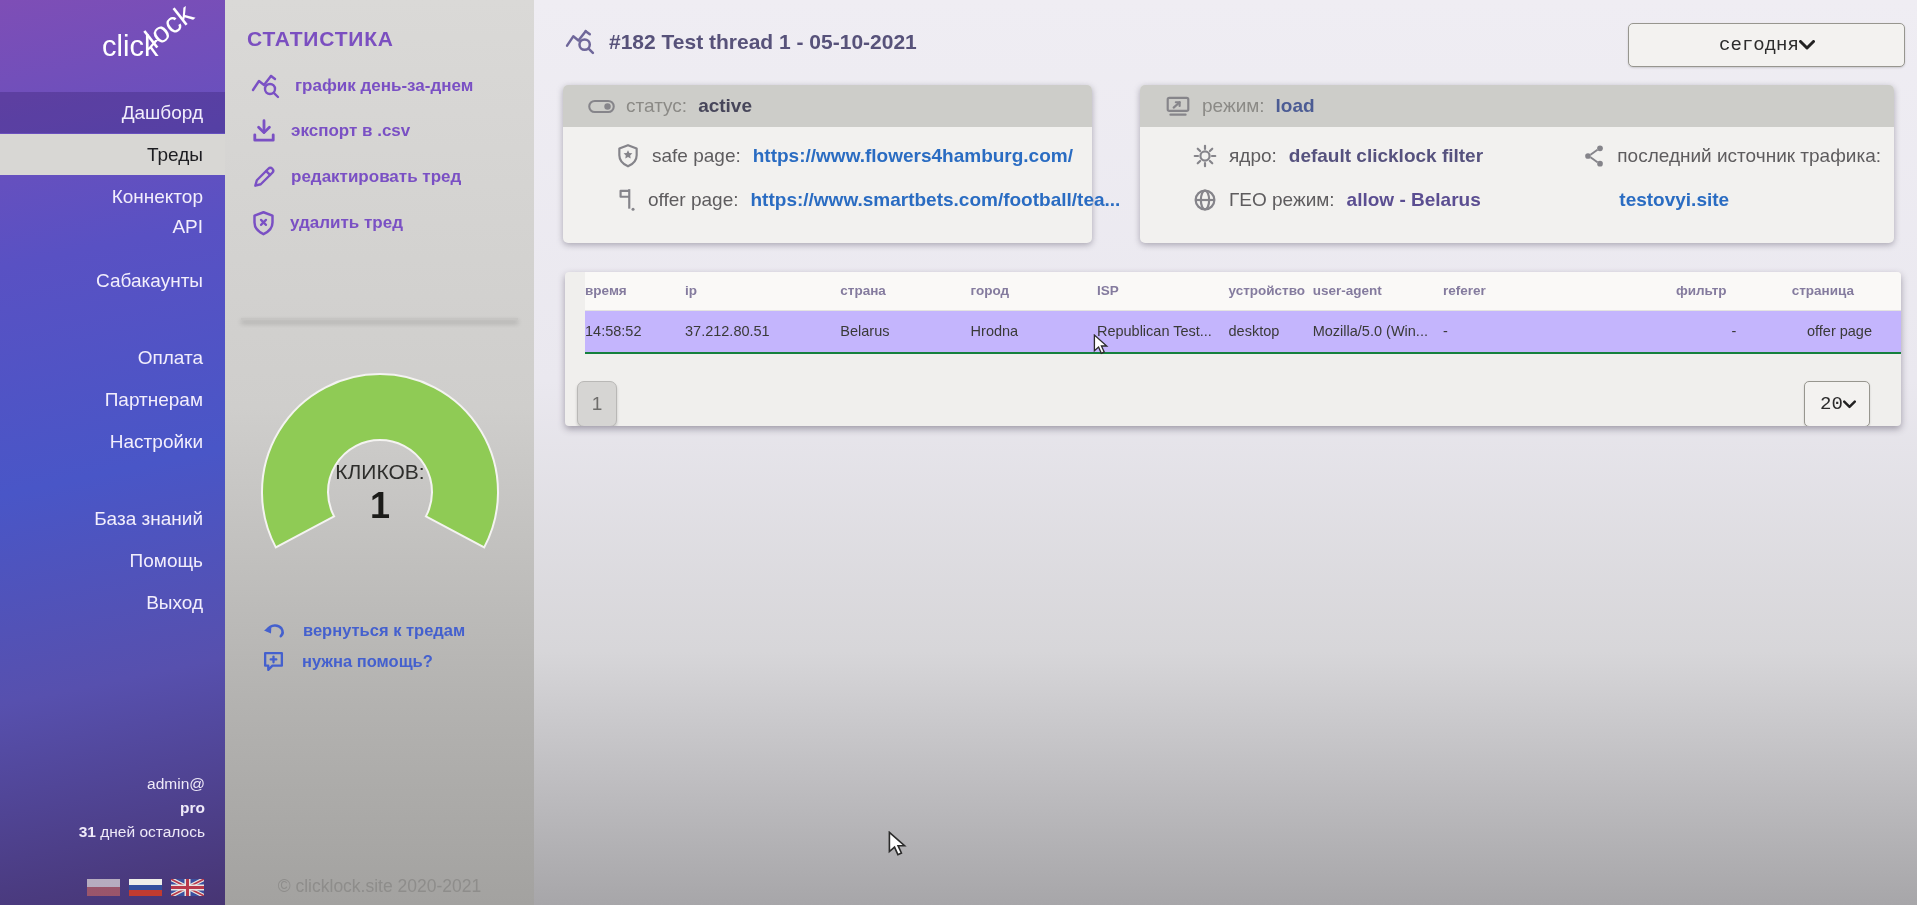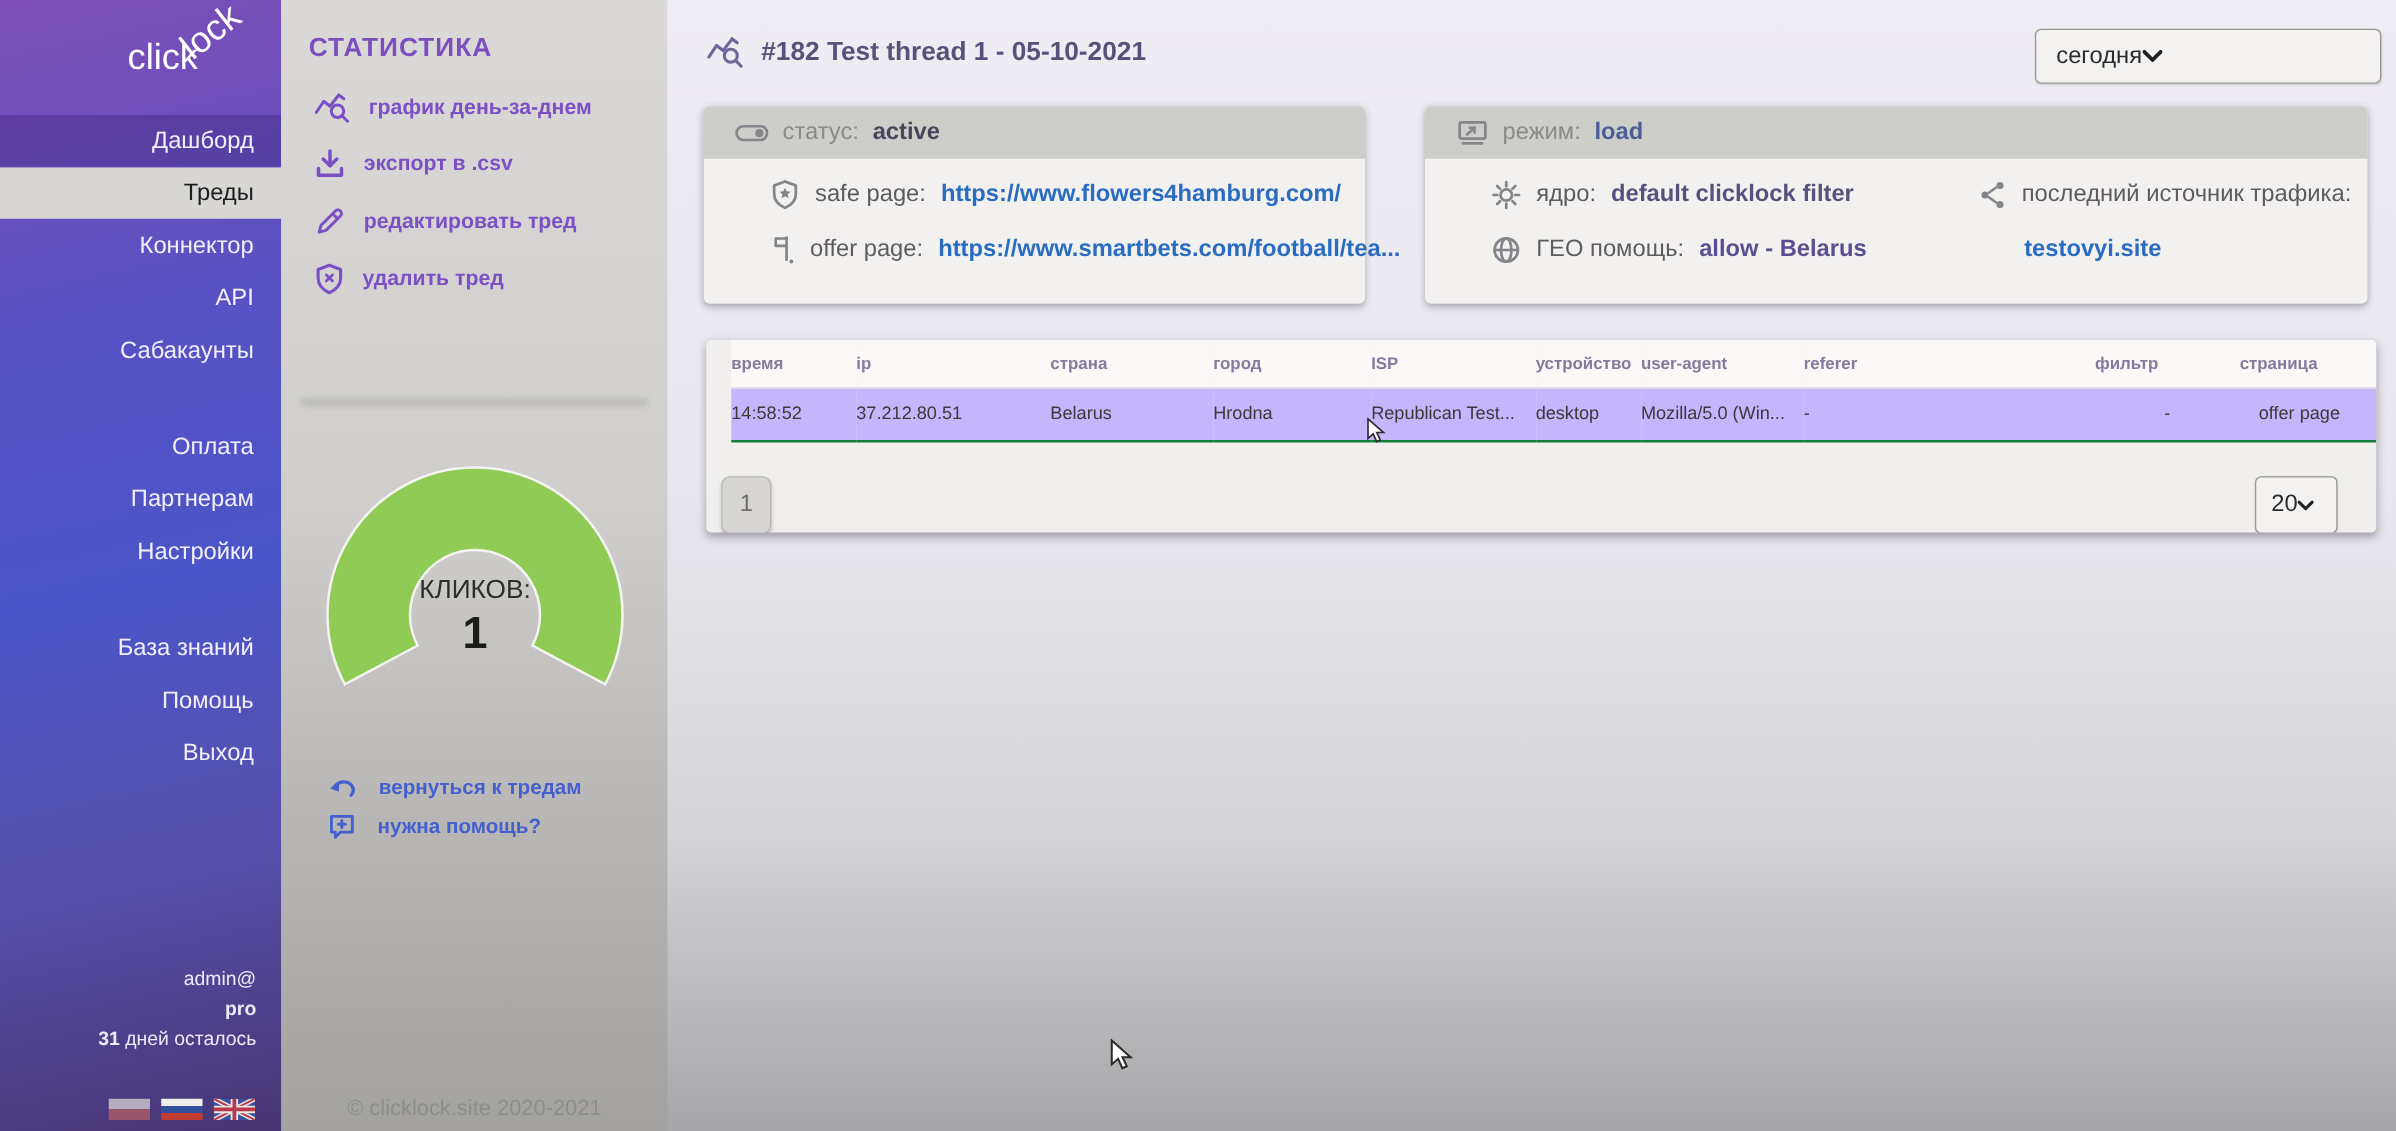--- a/index.html
+++ b/index.html
@@ -10,21 +10,21 @@
 
   
   .sidebar { position:absolute; left:0; top:0; width:225px; height:905px;
     background:linear-gradient(168deg,#7e4eb6 0%,#5951c3 28%,#4956c7 52%,#5750ae 74%,#473573 100%); }
   .logo { position:absolute; top:30px; left:102px; color:#fff; font-size:29px; font-weight:400; white-space:nowrap; }
   .logo .lock { display:inline-block; transform:rotate(-38deg); transform-origin:left bottom; position:relative; top:-8px; left:1px; }
   .nav-item { position:absolute; left:0; width:225px; height:41px; line-height:41px;
     text-align:right; padding-right:22px; color:#f2eefc; font-size:19px; cursor:pointer; }
   .ni0 { top:92px;  background:rgba(40,18,88,.26); }
   .ni1 { top:134px; background:#d8d7d4; color:#1d1d21; }
-  .ni2 { top:176px; } .ni3 { top:218px; } .ni4 { top:260px; }
+  .ni2 { top:176px; } .ni3 { top:206px; } .ni4 { top:260px; }
   .ni5 { top:337px; } .ni6 { top:379px; } .ni7 { top:421px; }
   .ni8 { top:498px; } .ni9 { top:540px; } .ni10 { top:582px; }
   .account { position:absolute; top:772px; right:20px; text-align:right; color:#eee9f8; font-size:15.5px; line-height:24px; }
   .account b { font-weight:700; }
   .flags { position:absolute; left:87px; top:879px; display:flex; gap:9px; }
   .flag { width:33px; height:17px; display:block; cursor:pointer; }
   .flag-pl { background:linear-gradient(180deg,#c9c0cb 0 50%,#a85a68 50% 100%); opacity:.85; }
   .flag-ru { background:linear-gradient(180deg,#efefe9 0 34%,#33509e 34% 67%,#c23b30 67% 100%); }
 
   
@@ -47,22 +47,22 @@
   .li0 { top:615px; } .li1 { top:646px; }
   .stats-footer { position:absolute; left:0; bottom:8px; width:100%; text-align:center;
     color:#8e8d8b; font-size:17.5px; }
 
   
   .main { position:absolute; left:534px; top:0; right:0; bottom:0; }
   .main-title { position:absolute; left:31px; top:28px; display:flex; align-items:center; gap:13px;
     color:#57527a; font-size:21px; font-weight:700; }
   .main-title svg { color:#6f679a; }
   .select-box { background:#f3f2f0; border:1px solid #97968f; border-radius:5px;
-    display:flex; align-items:center; justify-content:flex-start; cursor:pointer;
-    color:#2c2c2c; box-shadow:0 1px 2px rgba(0,0,0,.15); }
+    display:flex; align-items:center; justify-content:center; cursor:pointer;
+    color:#2c2c2c; box-shadow:0 1px 2px rgba(0,0,0,.15);font-family:Liberation Mono, monospace; }
   .period-select { position:absolute; right:12px; top:23px; width:277px; height:44px;
     padding:0 15px 0 16px; font-size:19px; }
   .pagesize-select { position:absolute; right:31px; top:109px; width:66px; height:46px;
     padding:0 10px 0 12px; font-size:19px; }
 
   .panel { position:absolute; top:85px; height:158px; background:#f2f1ef; border-radius:5px;
     box-shadow:0 2px 6px rgba(70,65,85,.40); }
   .panel-header { height:42px; background:#cdcdc9; border-radius:5px 5px 0 0;
     display:flex; align-items:center; gap:11px; padding:0 25px; font-size:19px; }
   .panel-header .ph-label { color:#8b8a86; }
@@ -290,21 +290,21 @@
               </svg>
               <span>ядро:</span>
               <span class="val-core">default clicklock filter</span>
             </div>
             <div class="info-row">
               <svg width="24" height="24" viewBox="0 0 22 22" fill="none" stroke="currentColor" stroke-width="2">
                 <circle cx="11" cy="11" r="8.6"></circle>
                 <ellipse cx="11" cy="11" rx="3.8" ry="8.6"></ellipse>
                 <line x1="2.5" y1="11" x2="19.5" y2="11"></line>
               </svg>
-              <span>ГЕО помощь:</span>
+              <span>ГЕО режим:</span>
               <span class="val-geo">allow - Belarus</span>
             </div>
           </div>
           <div class="mode-right">
             <div class="info-row">
               <svg width="22" height="24" viewBox="0 0 20 22" fill="none" stroke="currentColor" stroke-width="1.8">
                 <circle cx="15.5" cy="4" r="2.6" fill="currentColor" stroke="none"></circle>
                 <circle cx="4.5" cy="11" r="2.6" fill="currentColor" stroke="none"></circle>
                 <circle cx="15.5" cy="18" r="2.6" fill="currentColor" stroke="none"></circle>
                 <line x1="6.8" y1="9.8" x2="13.2" y2="5.2"></line>

